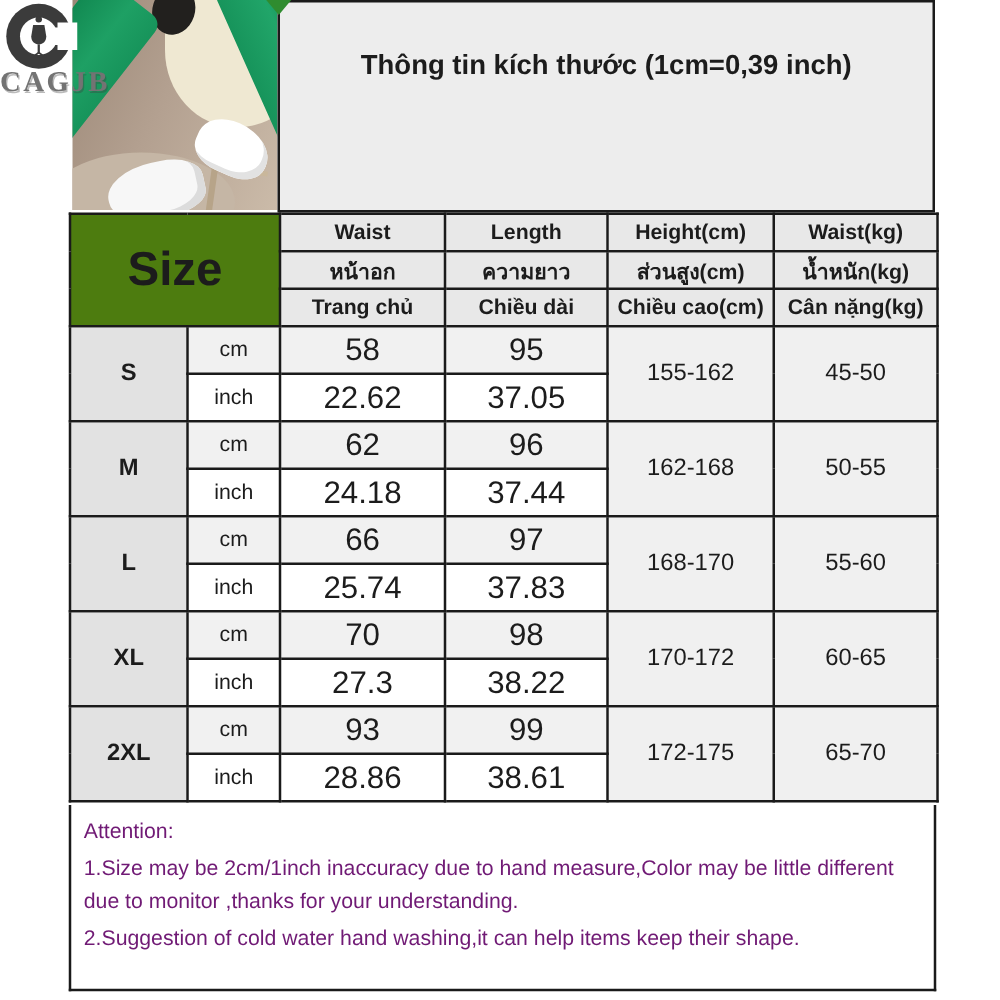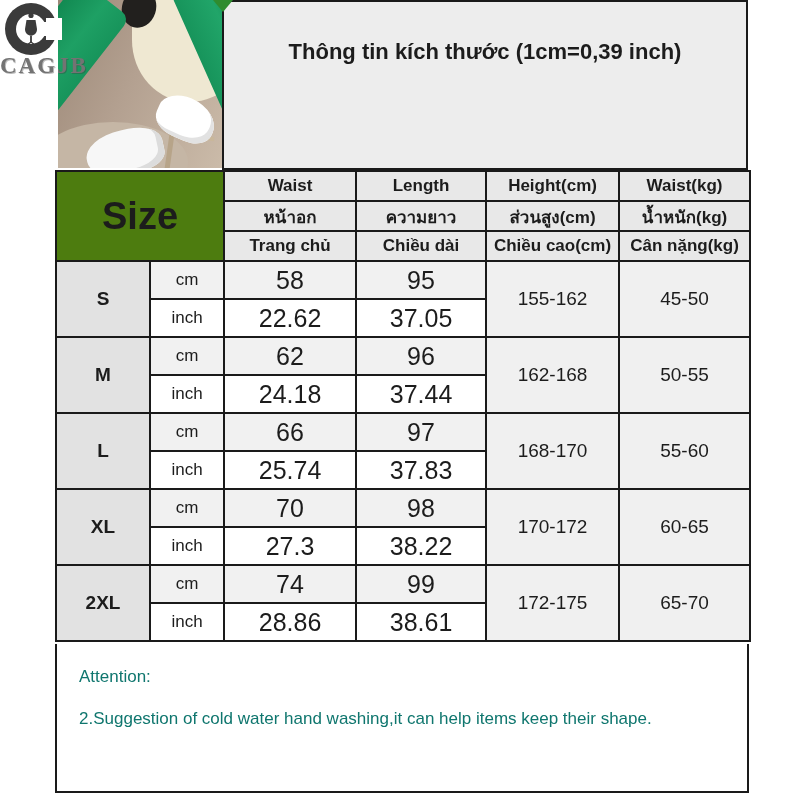--- a/index.html
+++ b/index.html
@@ -95,21 +95,21 @@
   td.val{font-size:25px;font-weight:normal;}
   td.range{background:#f0f0f0;font-size:19px;font-weight:normal;}
   tr.data-row td{height:36px;}
 
   
   .attention{
     position:absolute;left:0;top:474px;width:694px;height:149px;
     border:2px solid #1a1a1a;border-top:none;box-sizing:border-box;
     background:#ffffff;padding:4px 6px 0 6px;
   }
-  .attention p{margin:16px;font-size:17px;line-height:26px;font-weight:normal;color:#0f766e;}
+  .attention p{margin:4px;font-size:17px;line-height:26px;font-weight:normal;color:#701a75;}
 </style>
 </head>
 <body>
 
 <div class="photo">
   <div class="ph-shirt"></div>
   <div class="ph-hair"></div>
   <div class="ph-floor"></div>
   <div class="ph-leg1"></div>
   <div class="ph-leg2"></div>
@@ -223,30 +223,31 @@
     </tr>
     <tr class="data-row">
       <td class="unit row-inch">inch</td>
       <td class="val row-inch">27.3</td>
       <td class="val row-inch">38.22</td>
     </tr>
 
     <tr class="data-row">
       <td class="size-label" rowspan="2">2XL</td>
       <td class="unit row-cm">cm</td>
-      <td class="val row-cm">74</td>
+      <td class="val row-cm">93</td>
       <td class="val row-cm">99</td>
       <td class="range" rowspan="2">172-175</td>
       <td class="range" rowspan="2">65-70</td>
     </tr>
     <tr class="data-row">
       <td class="unit row-inch">inch</td>
       <td class="val row-inch">28.86</td>
       <td class="val row-inch">38.61</td>
     </tr>
   </tbody>
     </table>
 
   <div class="attention">
     <p>Attention:</p>
+    <p>1.Size may be 2cm/1inch inaccuracy due to hand measure,Color may be little different due to monitor ,thanks for your understanding.</p>
     <p>2.Suggestion of cold water hand washing,it can help items keep their shape.</p>
   </div>
 </div>
 
 </body></html>

